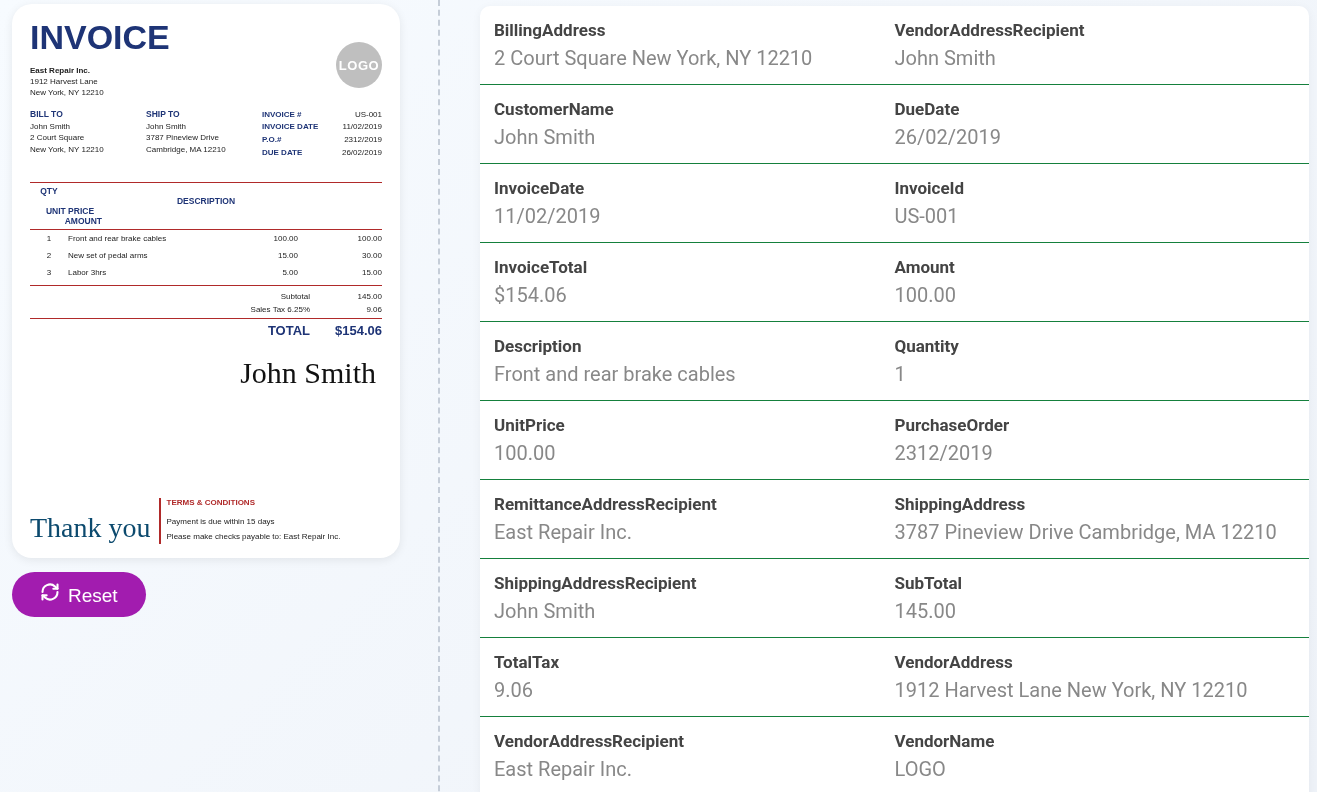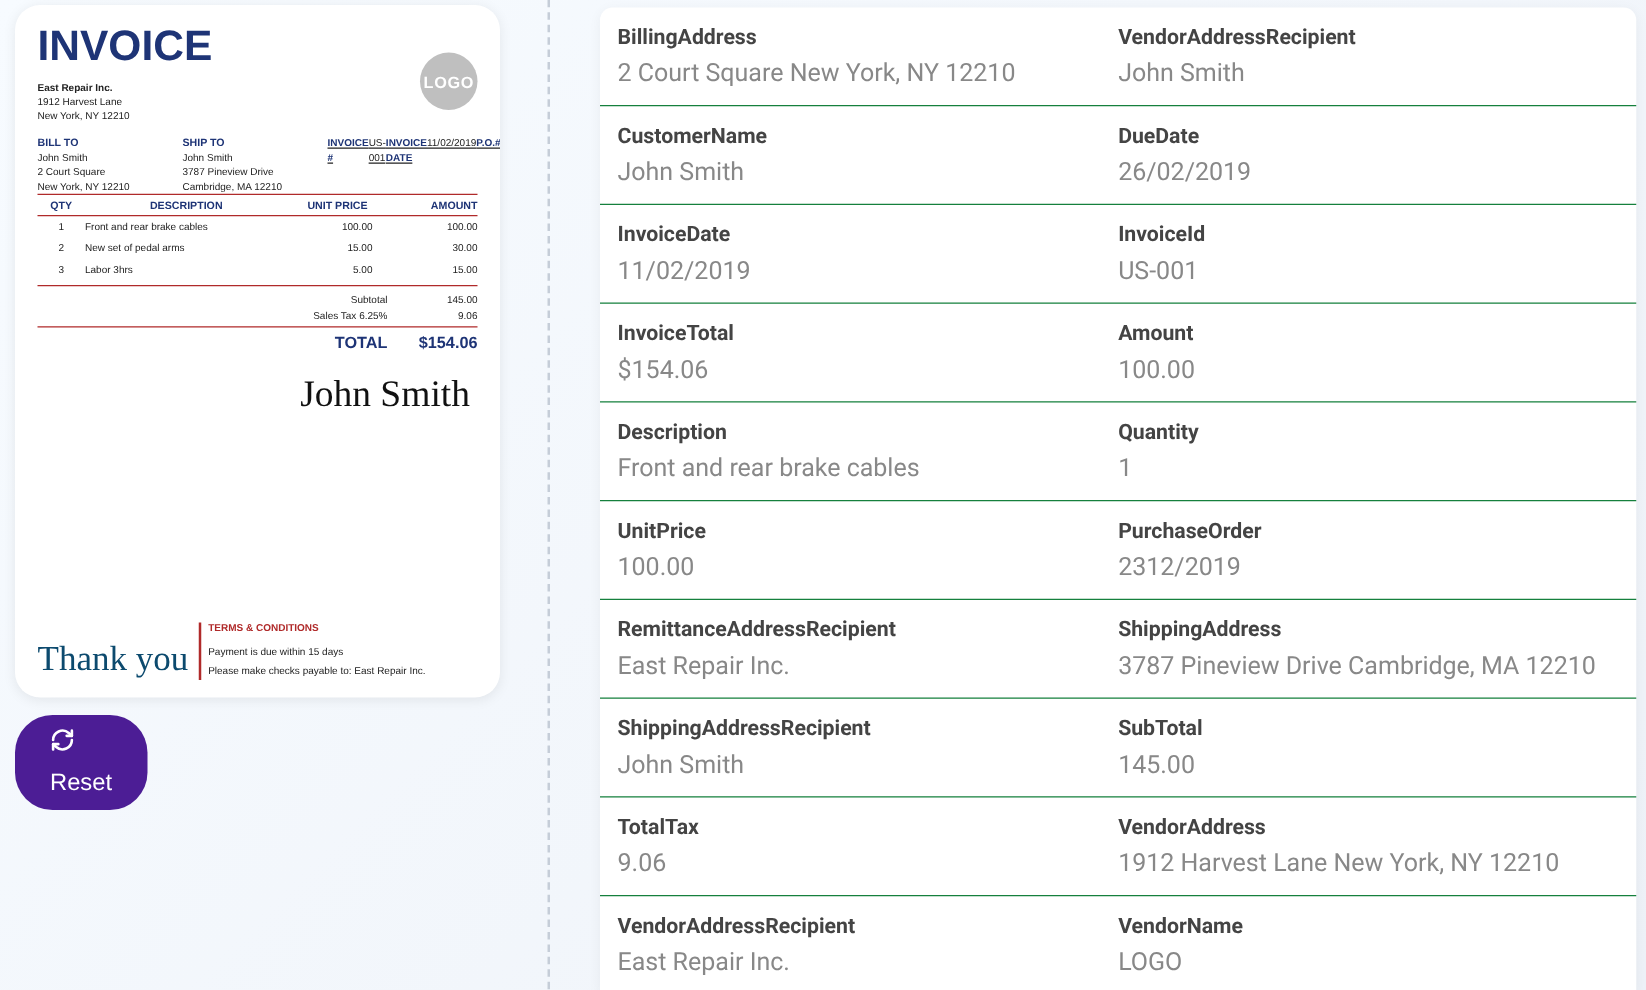--- a/index.html
+++ b/index.html
@@ -87,43 +87,43 @@
   color: #1e3476;
   font-size: 8.5px;
   font-weight: 800;
   letter-spacing: 0px;
   margin-bottom: 2px;
 }
 .meta-col .line { line-height: 1.45; }
 .meta-right {
   width: 120px;
   display: flex;
-  flex-direction: row;
-  text-decoration: underline;
+  flex-direction: column;
 }
 .meta-right .pair {
   display: flex;
   justify-content: space-between;
   font-size: 8px;
   line-height: 1.6;
 }
 .meta-right .pair .k {
   color: #1e3476;
   font-weight: 800;
 }
 .meta-right .pair .v { color: #222; }
 .items-head {
   display: flex;
-  margin-top: 0;
+  margin-top: 22px;
   border-top: 1px solid #b02a2a;
   border-bottom: 1px solid #b02a2a;
   padding: 3px 0;
   color: #1e3476;
   font-weight: 800;
   font-size: 8.5px;
+  flex-direction: column;
 }
 .items-head .c1 { width: 38px; text-align: center; }
 .items-head .c2 { flex: 1; text-align: center; }
 .items-head .c3 { width: 80px; text-align: center; }
 .items-head .c4 { width: 72px; text-align: right; }
 .item-row {
   display: flex;
   font-size: 8px;
   color: #222;
   padding: 4px 0;
@@ -189,32 +189,31 @@
   color: #b02a2a;
   font-weight: 800;
   margin-bottom: 8px;
 }
 .terms-block .tp {
   color: #222;
   line-height: 1.8;
 }
 .reset-btn {
   margin-top: 14px;
-  background: #4c1d95;
+  background: #a21caf;
   color: #fff;
   border: none;
   border-radius: 30px;
   padding: 10px 28px;
   font-size: 19px;
   font-weight: 500;
   display: inline-flex;
-  align-items: flex-start;
+  align-items: flex-end;
   gap: 8px;
   cursor: pointer;
-  flex-direction: column;
 }
 .reset-btn svg { width: 20px; height: 20px; }
 .fields-panel {
   background: #fff;
   border-radius: 10px 10px 0 0;
   box-shadow: 0 2px 10px rgba(0,0,0,0.05);
   padding: 0;
 }
 .field-pair-row {
   display: flex;

